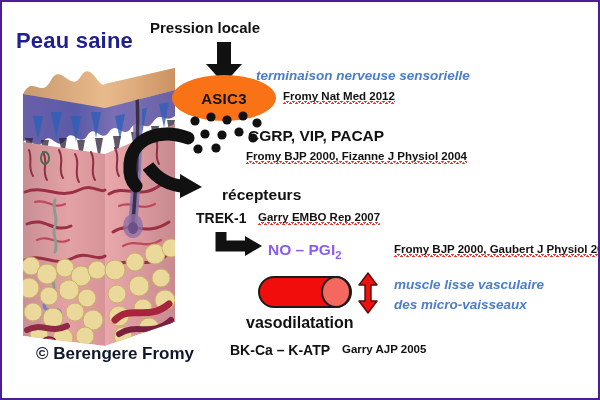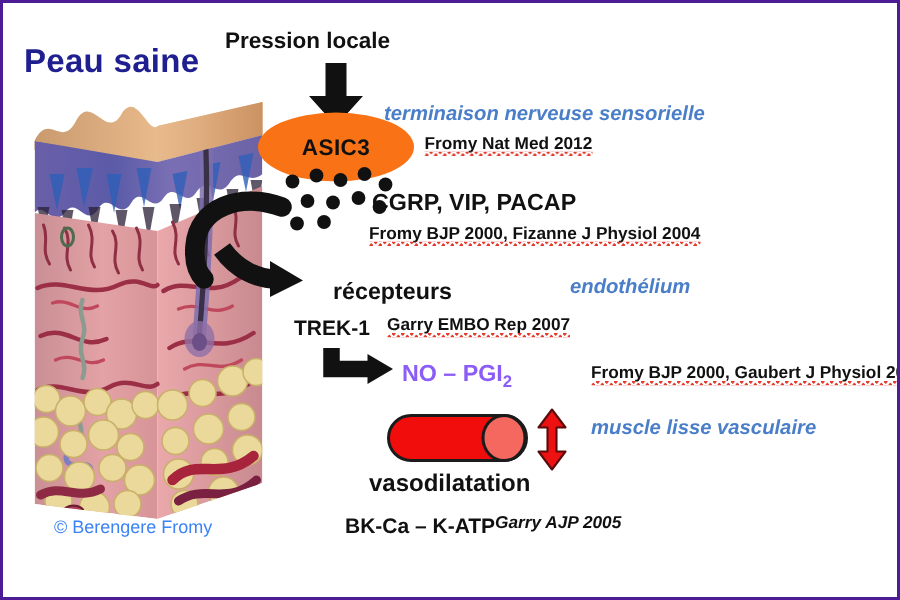--- a/index.html
+++ b/index.html
@@ -48,23 +48,23 @@
     font-size: 11.5px;
     font-weight: bold;
     color: #111111;
   }
   .red-b {
     font-size: 15.5px;
     font-weight: bold;
     color: #8b5cf6;
   }
   .copy {
-    font-size: 12px;
-    font-weight: normal;
-    color: #3b82f6;
+    font-size: 17px;
+    font-weight: bold;
+    color: #0f172a;
   }
   sub { font-size: .72em; }
 
   
   .sq {
     position: relative;
     display: inline-block;
   }
   .sq::after {
     content: "";
@@ -323,21 +323,20 @@
   </div>
 
   <svg class="arrow-svg" style="left:116px; top:128px; width:86px; height:66px;" viewBox="0 0 86 66">
     <path d="M70,8 C42,-2 14,8 12,34 C11,46 14,52 18,56" stroke="#111111" stroke-width="13" fill="none" stroke-linecap="round"></path>
     <path d="M30,36 C40,50 54,56 66,56" stroke="#111111" stroke-width="13" fill="none" stroke-linecap="butt"></path>
     <path d="M62,44 L84,57 L62,68 Z" fill="#111111"></path>
   </svg>
 
   <div class="txt big-black" style="left:196px; top:184px;margin-left:24px;">récepteurs</div>
 
-  <div class="txt blue-it" style="left:378px; top:181px;">endothélium</div>
 
   <div class="txt big-black" style="left:194px; top:208px; font-size:14px;">TREK-1</div>
   <div class="txt cite" style="left:256px; top:209px;">
     <span class="sq">Garry EMBO Rep 2007</span>
   </div>
 
   <svg class="arrow-svg" style="left:212px; top:230px; width:50px; height:28px;" viewBox="0 0 50 28">
     <path d="M7,0 L7,14 L34,14" stroke="#111111" stroke-width="11" fill="none" stroke-linecap="butt"></path>
     <path d="M31,4 L48,14 L31,24 Z" fill="#111111"></path>
   </svg>
@@ -355,21 +354,22 @@
       <path d="M16,1 L78,1 A15,15 0 0 1 78,31 L16,31 A15,15 0 0 1 16,1 Z" fill="#f20d0d" stroke="#1b1b1b" stroke-width="2"></path>
       <ellipse cx="78" cy="16" rx="14" ry="15" fill="#f4685f" stroke="#1b1b1b" stroke-width="2"></ellipse>
     </svg>
   </div>
 
   <svg class="arrow-svg" style="left:355px; top:270px; width:22px; height:42px;" viewBox="0 0 22 42">
     <path d="M11,1 L20,13 L14,13 L14,29 L20,29 L11,41 L2,29 L8,29 L8,13 L2,13 Z" fill="#ee1111" stroke="#5a0b0b" stroke-width="1.4" stroke-linejoin="round"></path>
   </svg>
 
   <div class="txt blue-it" style="left:392px; top:275px;">muscle lisse vasculaire</div>
+  <div class="txt blue-it" style="left:392px; top:295px;">des micro-vaisseaux</div>
 
   <div class="txt big-black" style="left:244px; top:312px; font-size:16px;">vasodilatation</div>
 
   <div class="txt big-black" style="left:228px; top:340px; font-size:14px;">BK-Ca – K-ATP</div>
-  <div class="txt cite" style="left:328px; top:341px;font-style:italic;">Garry AJP 2005</div>
+  <div class="txt cite" style="left:340px; top:341px;">Garry AJP 2005</div>
 
   <div class="txt copy" style="left:34px; top:342px;">© Berengere Fromy</div>
 
 </div>
 
 </body></html>

